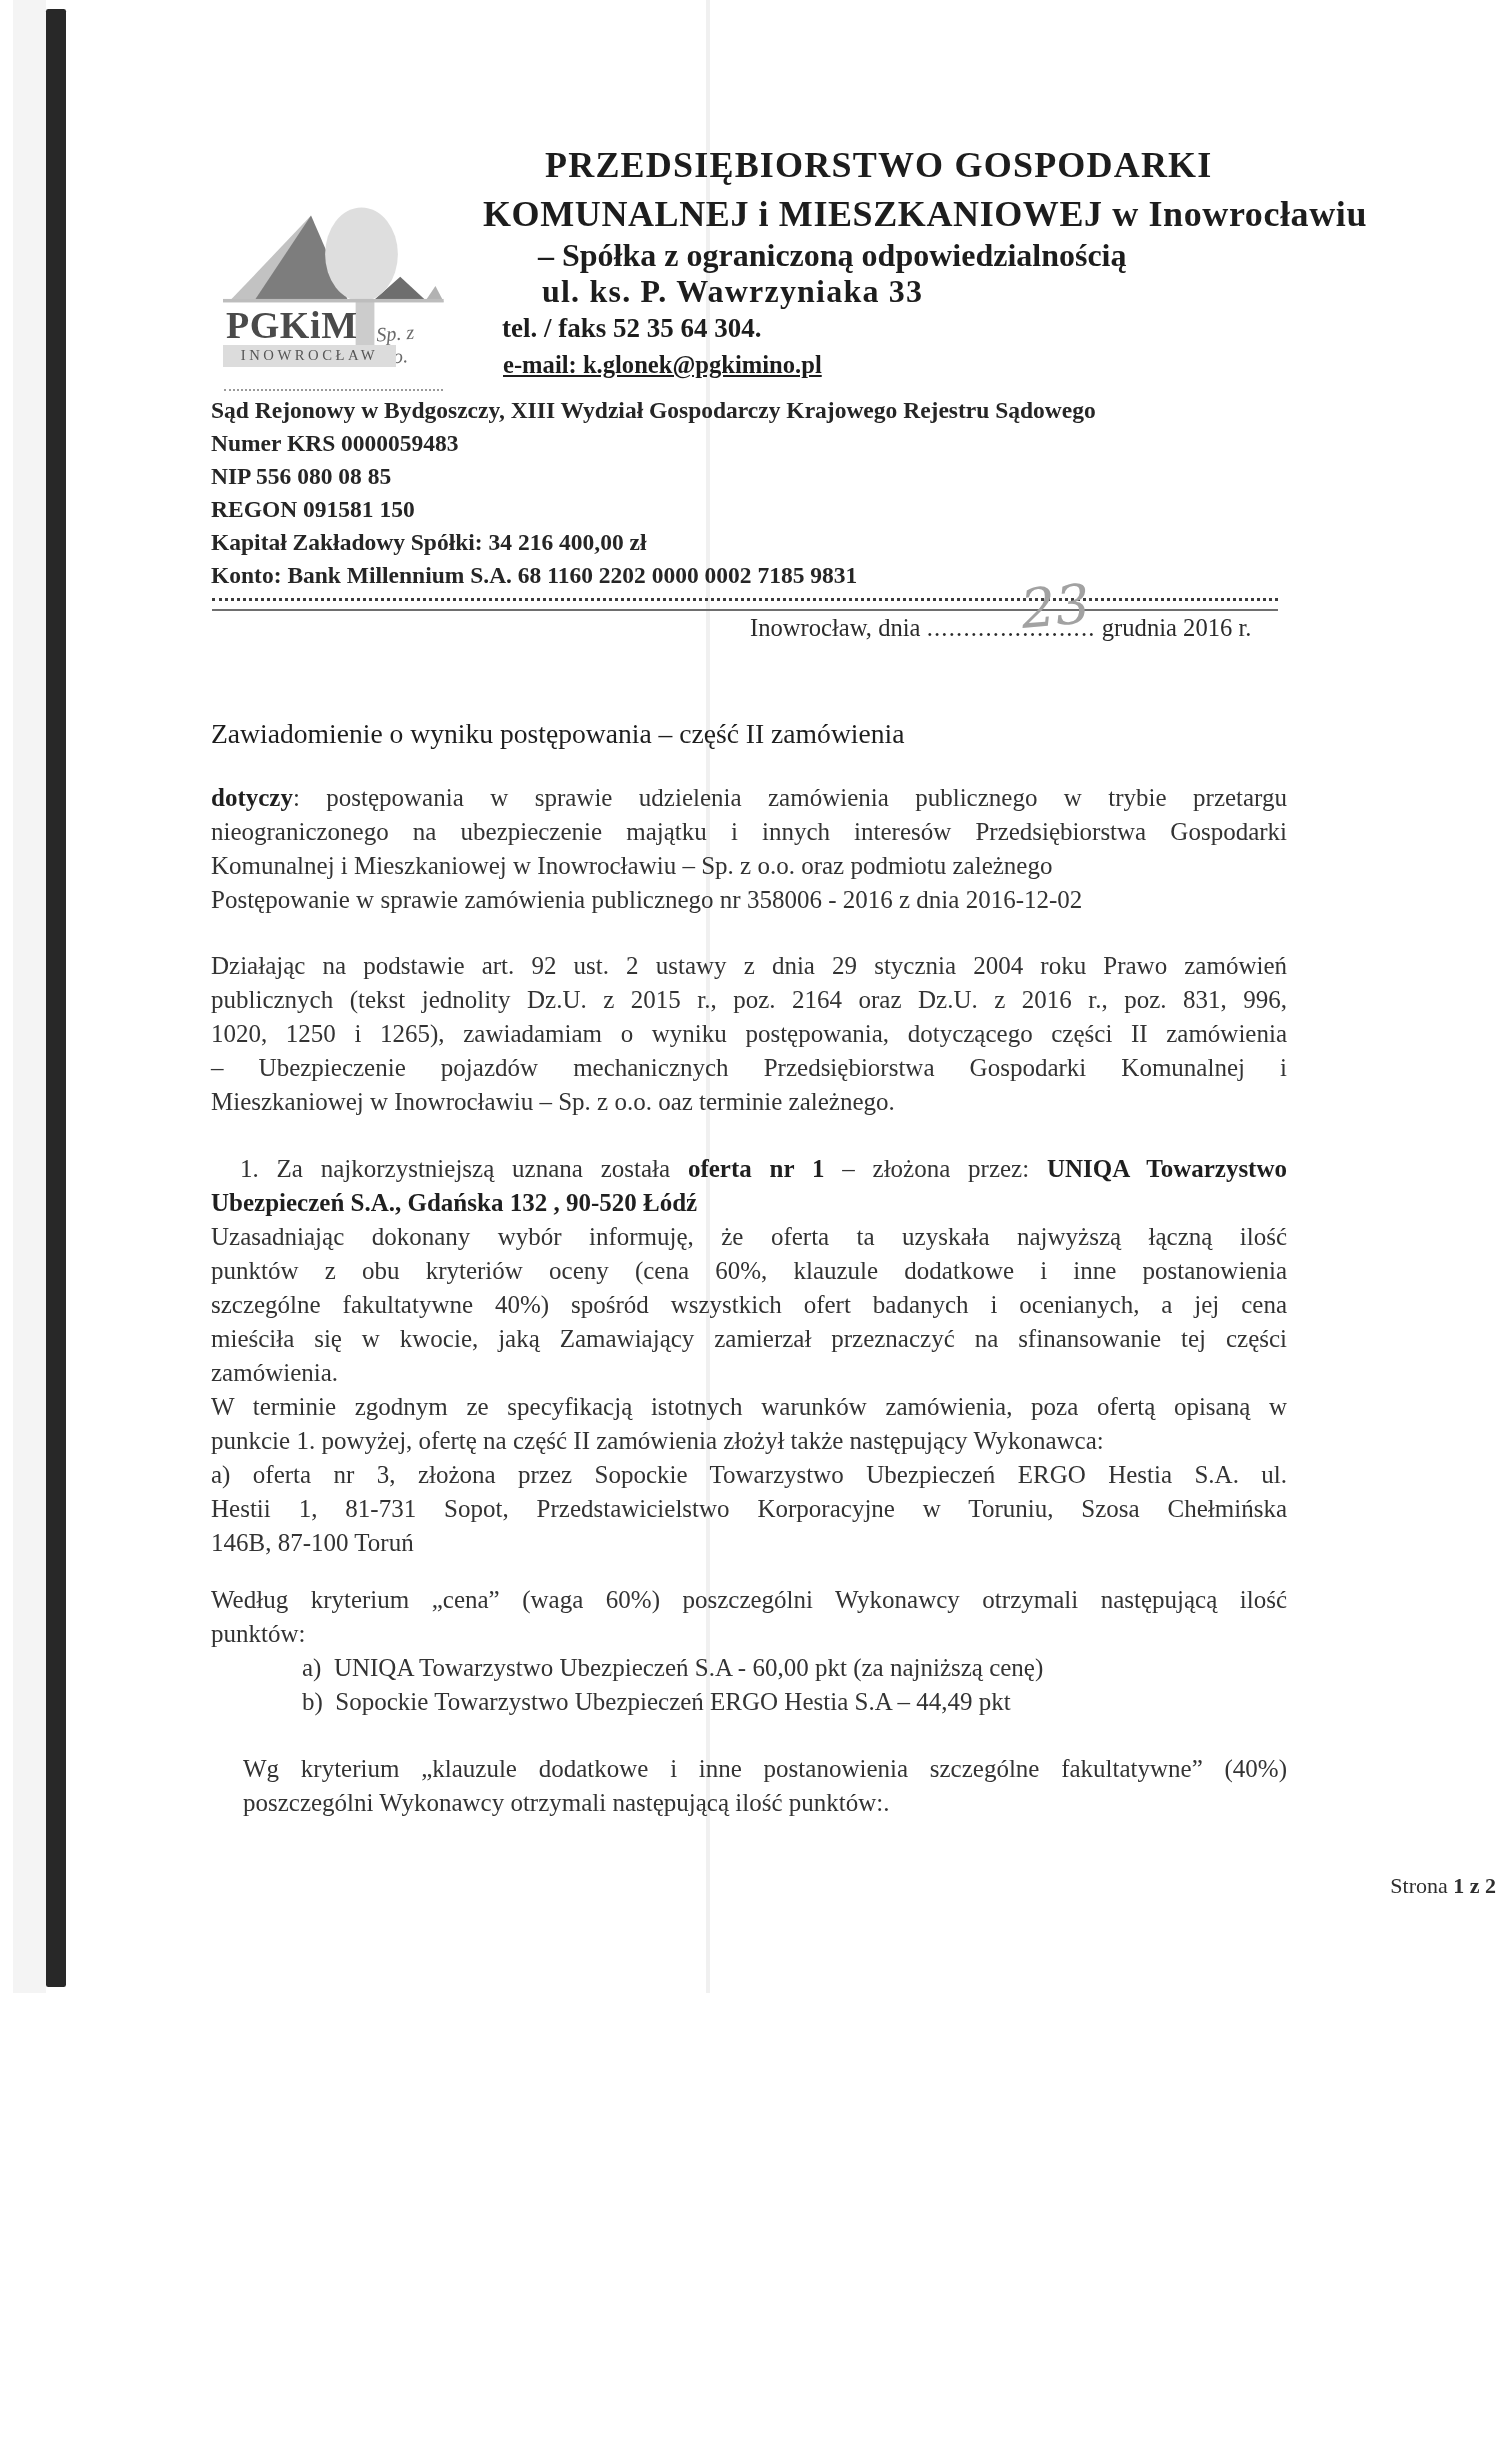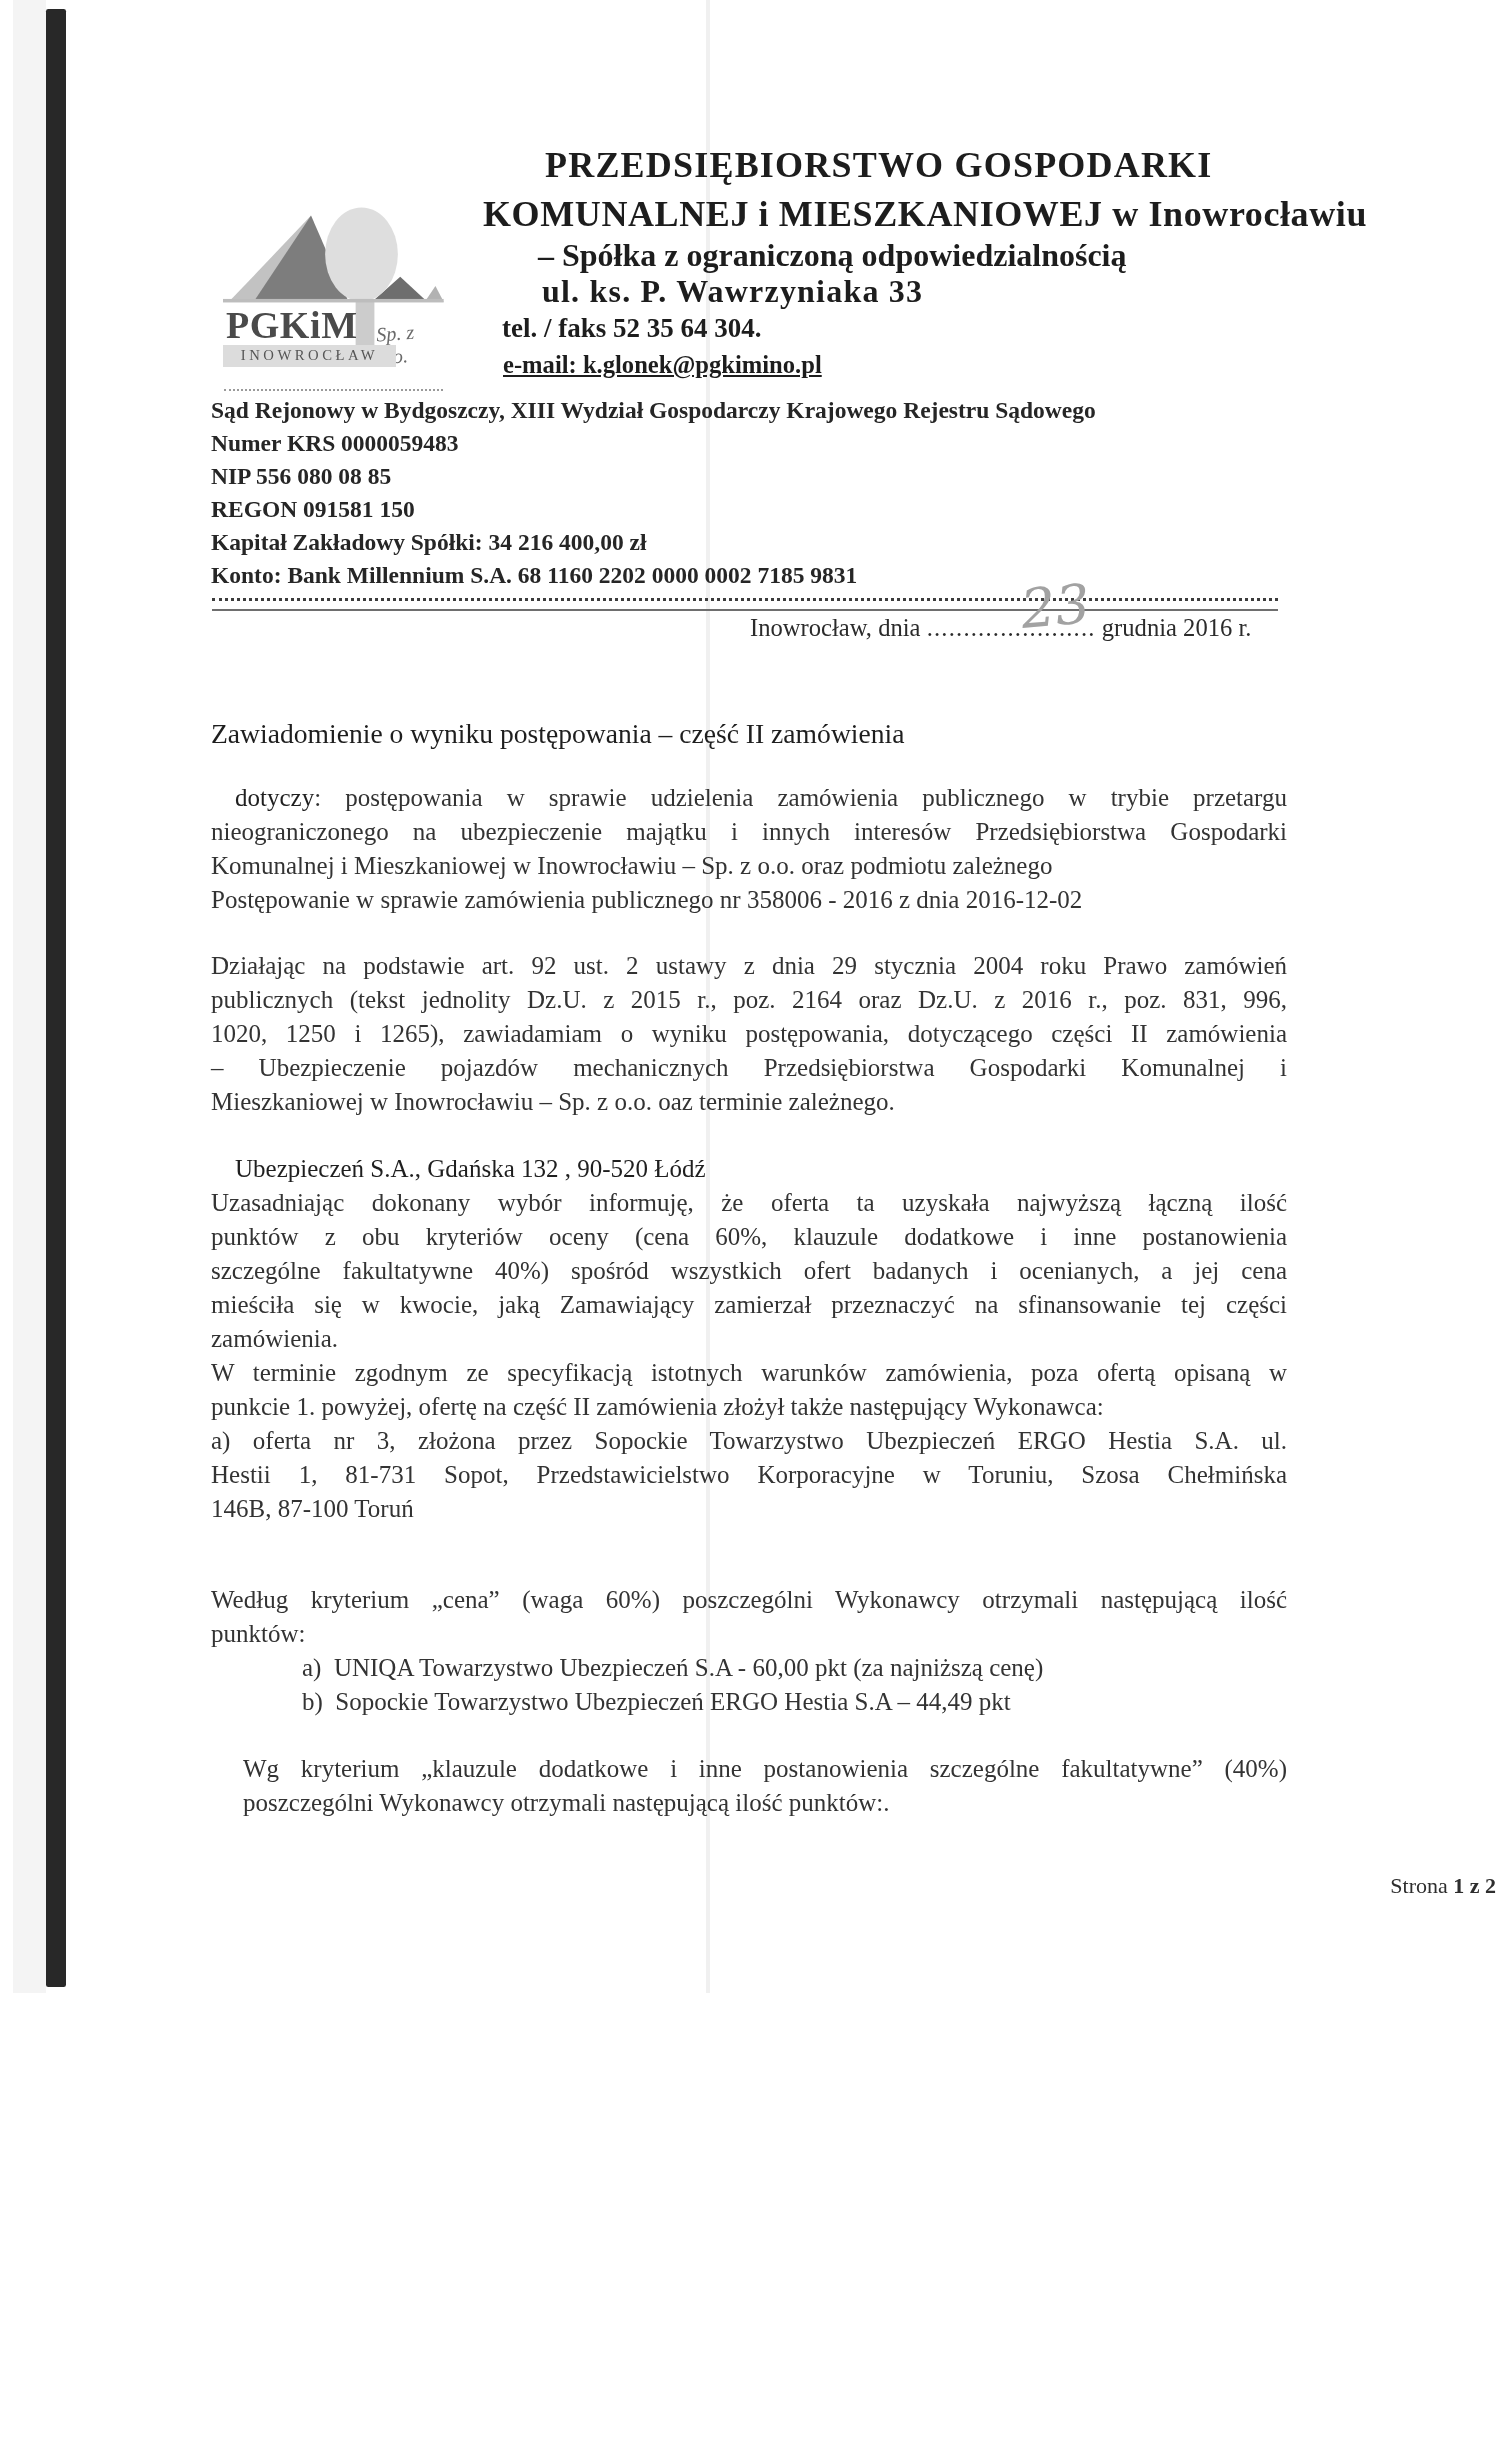--- a/index.html
+++ b/index.html
@@ -35,21 +35,21 @@
   .dateline{position:absolute;left:750px;top:614px;font-size:24.6px;color:#2b2b2b;white-space:nowrap;}
   .dateline .dots{letter-spacing:1.2px;}
   .handwritten{position:absolute;left:1021px;top:575px;font-size:54px;font-style:italic;color:#a2a2a2;
                transform:rotate(-5deg);font-family:"DejaVu Serif","Liberation Serif",serif;}
   
   .doc-title{position:absolute;left:211px;top:718px;font-size:27.6px;font-weight:normal;color:#1e1e1e;white-space:nowrap;}
   .body-area{position:absolute;left:0;top:0;width:1496px;height:2462px;}
   .para{position:absolute;left:211px;width:1076px;}
   .tline{line-height:34px;min-height:34px;font-size:25px;color:#333;}
   .tline.just{text-align:justify;text-align-last:justify;}
-  .tline .b{font-weight:normal;color:#1f1f1f;margin-left:24px;}
+  .tline .b{font-weight:bold;color:#1f1f1f;}
   
   .footer{position:absolute;left:0;top:1873px;width:1496px;text-align:right;font-size:22px;color:#2e2e2e;}
   .footer .b{font-weight:bold;}
 </style>
 </head>
 <body>
 
 <div class="page">
 
   <div class="edge-strip"></div>
@@ -103,20 +103,21 @@
         <div class="tline"><span>Postępowanie w sprawie zamówienia publicznego nr 358006 - 2016 z dnia 2016-12-02</span></div>
       </div>
       <div class="para" style="top: 949px;">
         <div class="tline just"><span>Działając na podstawie art. 92 ust. 2 ustawy z dnia 29 stycznia 2004 roku Prawo zamówień</span></div>
         <div class="tline just"><span>publicznych (tekst jednolity Dz.U. z 2015 r., poz. 2164 oraz Dz.U. z 2016 r., poz. 831, 996,</span></div>
         <div class="tline just"><span>1020, 1250 i 1265), zawiadamiam o wyniku postępowania, dotyczącego części II zamówienia</span></div>
         <div class="tline just"><span>– Ubezpieczenie pojazdów mechanicznych Przedsiębiorstwa Gospodarki Komunalnej i</span></div>
         <div class="tline"><span>Mieszkaniowej w Inowrocławiu – Sp. z o.o. oaz terminie zależnego.</span></div>
       </div>
       <div class="para" style="top: 1152px;">
+        <div class="tline just" style="padding-left: 29px;"><span>1. Za najkorzystniejszą uznana została </span><span class="b">oferta nr 1</span><span> – złożona przez: </span><span class="b">UNIQA Towarzystwo</span></div>
         <div class="tline"><span class="b">Ubezpieczeń S.A., Gdańska 132 , 90-520 Łódź</span></div>
         <div class="tline just"><span>Uzasadniając dokonany wybór informuję, że oferta ta uzyskała najwyższą łączną ilość</span></div>
         <div class="tline just"><span>punktów z obu kryteriów oceny (cena 60%, klauzule dodatkowe i inne postanowienia</span></div>
         <div class="tline just"><span>szczególne fakultatywne 40%) spośród wszystkich ofert badanych i ocenianych, a jej cena</span></div>
         <div class="tline just"><span>mieściła się w kwocie, jaką Zamawiający zamierzał przeznaczyć na sfinansowanie tej części</span></div>
         <div class="tline"><span>zamówienia.</span></div>
         <div class="tline just"><span>W terminie zgodnym ze specyfikacją istotnych warunków zamówienia, poza ofertą opisaną w</span></div>
         <div class="tline"><span>punkcie 1. powyżej, ofertę na część II zamówienia złożył także następujący Wykonawca:</span></div>
         <div class="tline just"><span>a) oferta nr 3, złożona przez Sopockie Towarzystwo Ubezpieczeń ERGO Hestia S.A. ul.</span></div>
         <div class="tline just"><span>Hestii 1, 81-731 Sopot, Przedstawicielstwo Korporacyjne w Toruniu, Szosa Chełmińska</span></div>

